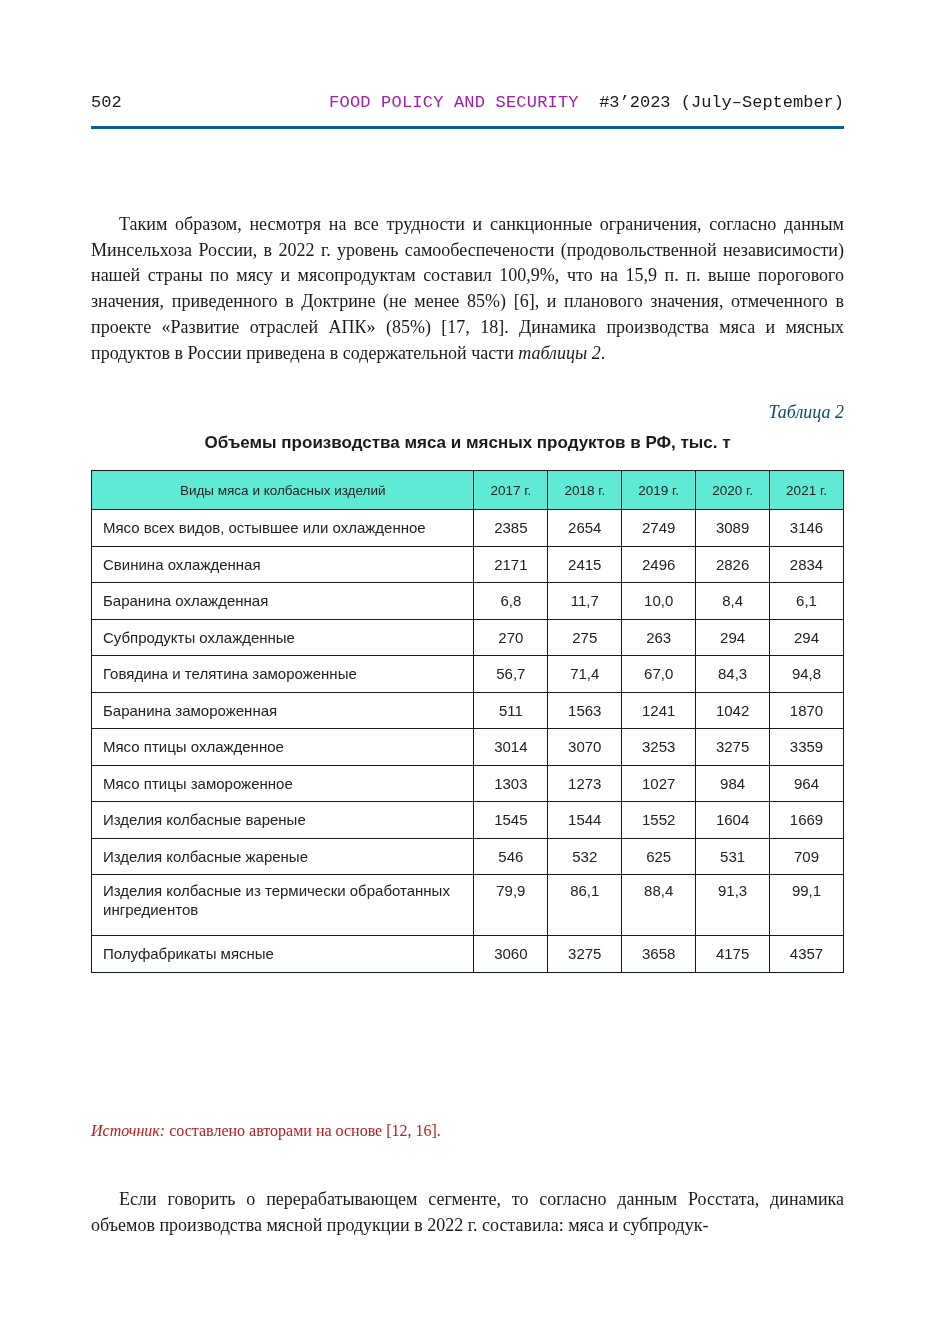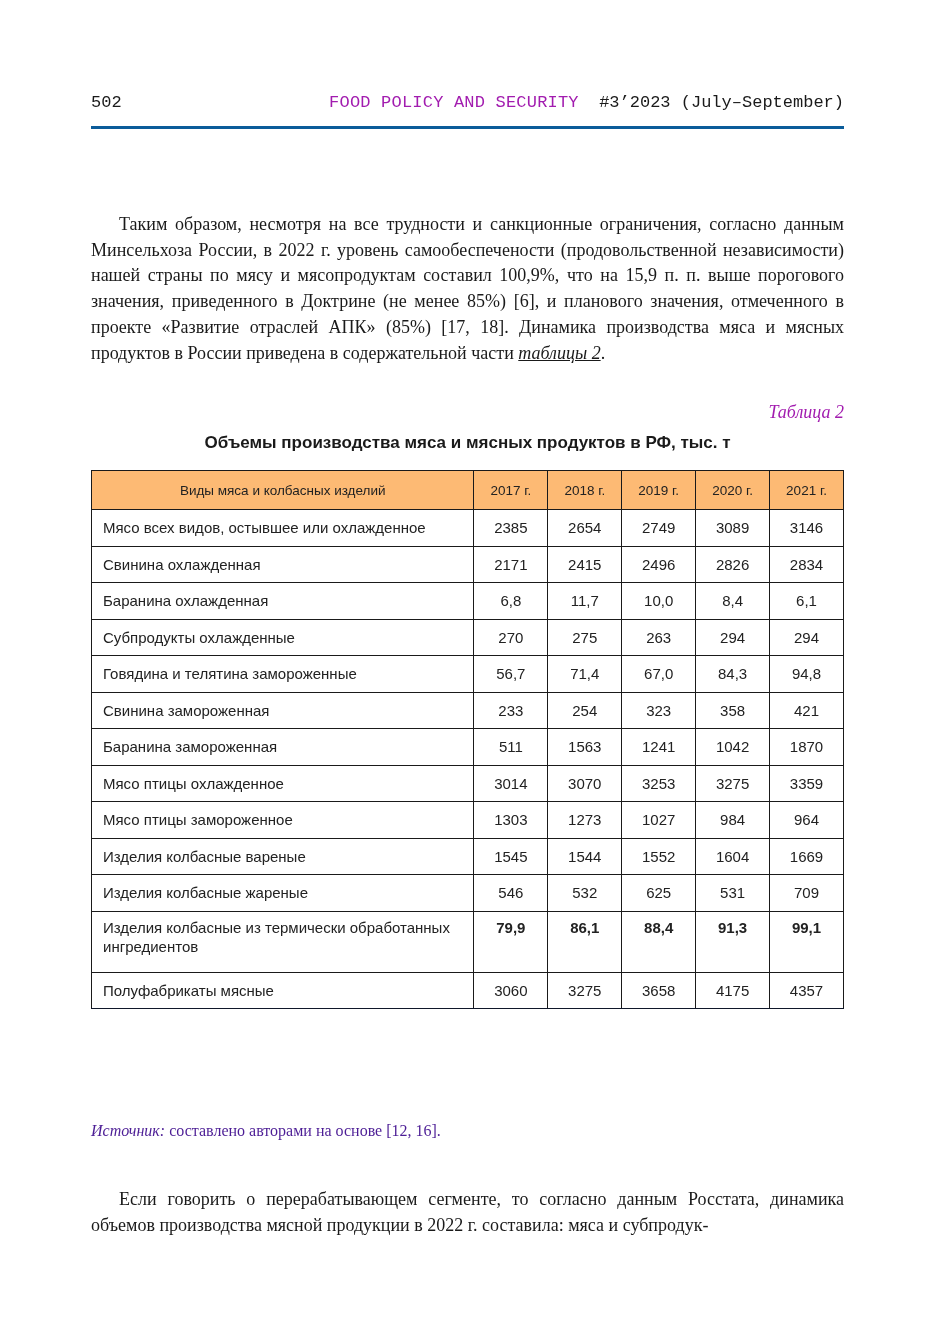--- a/index.html
+++ b/index.html
@@ -13,52 +13,52 @@
   .header .journal-name { color: #a21caf; font-weight: normal; letter-spacing: 0.2px; margin-top: 6px; }
   .header-rule { position: absolute; left: 91px; top: 126px; width: 753px; height: 3px; background: #0b5c9a; }
 
   .para {
     position: absolute; left: 91px; width: 753px;
     font-family: "Liberation Serif", serif; font-size: 18px; line-height: 25.7px; color: #1a1a1a;
     text-align: justify; text-indent: 28px;
   }
   .p1 { top: 194px; }
   .p2 { top: 1169px; }
-  .para em { font-style: italic; text-decoration: underline; }
+  .para em { font-style: italic; }
 
   .table-label {
     position: absolute; right: 91px; top: 402px;
-    font-family: "Liberation Serif", serif; font-style: italic; font-size: 18px; color: #a21caf;
+    font-family: "Liberation Serif", serif; font-style: italic; font-size: 18px; color: #0c4a6e;
   }
   .table-title {
     position: absolute; left: 91px; width: 753px; top: 433px; text-align: center;
     font-family: "Liberation Sans", sans-serif; font-size: 17px; color: #1a1a1a; font-weight: bold;
   }
 
   table.data {
     position: absolute; left: 91px; top: 470px; width: 753px;
     border-collapse: collapse;
     font-family: "Liberation Sans", sans-serif; font-size: 15px; color: #222;
   }
   table.data th, table.data td { border: 1px solid #1a1a1a; }
   table.data th {
-    background: #fdba74; font-weight: normal; font-size: 13.5px; height: 36px; text-align: center;
+    background: #5eead4; font-weight: normal; font-size: 13.5px; height: 36px; text-align: center;
   }
   table.data td { height: 35.5px; padding: 0; }
   table.data td.name { text-align: left; padding-left: 11px; }
   table.data td.num { text-align: center; vertical-align: middle; }
   table.data tr.tall td { height: 54px; vertical-align: top; padding-top: 6px; line-height: 19px; }
-  table.data tr.tall td.num { vertical-align: top; font-weight: bold; }
+  table.data tr.tall td.num { vertical-align: top; }
   table.data tbody tr:last-child td { border-bottom: 1px solid #0f172a; }
   col.c-name { width: 383px; }
   col.c-year { width: 74px; }
 
   .source {
     position: absolute; left: 91px; top: 1122px;
-    font-family: "Liberation Serif", serif; font-size: 16px; color: #4c1d95;
+    font-family: "Liberation Serif", serif; font-size: 16px; color: #b91c1c;
   }
   .source em { font-style: italic; }
 </style>
 </head>
 <body>
 
 <div class="header">
   <span class="page-num">502</span>
   <span class="journal">
     <span class="journal-name">FOOD POLICY AND SECURITY</span>&nbsp;&nbsp;<span>#3’2023 (July–September)</span>
@@ -125,28 +125,20 @@
       </tr>
       <tr>
         <td class="name">Говядина и телятина замороженные</td>
         <td class="num">56,7</td>
         <td class="num">71,4</td>
         <td class="num">67,0</td>
         <td class="num">84,3</td>
         <td class="num">94,8</td>
       </tr>
       <tr>
-        <td class="name">Свинина замороженная</td>
-        <td class="num">233</td>
-        <td class="num">254</td>
-        <td class="num">323</td>
-        <td class="num">358</td>
-        <td class="num">421</td>
-      </tr>
-      <tr>
         <td class="name">Баранина замороженная</td>
         <td class="num">511</td>
         <td class="num">1563</td>
         <td class="num">1241</td>
         <td class="num">1042</td>
         <td class="num">1870</td>
       </tr>
       <tr>
         <td class="name">Мясо птицы охлажденное</td>
         <td class="num">3014</td>

